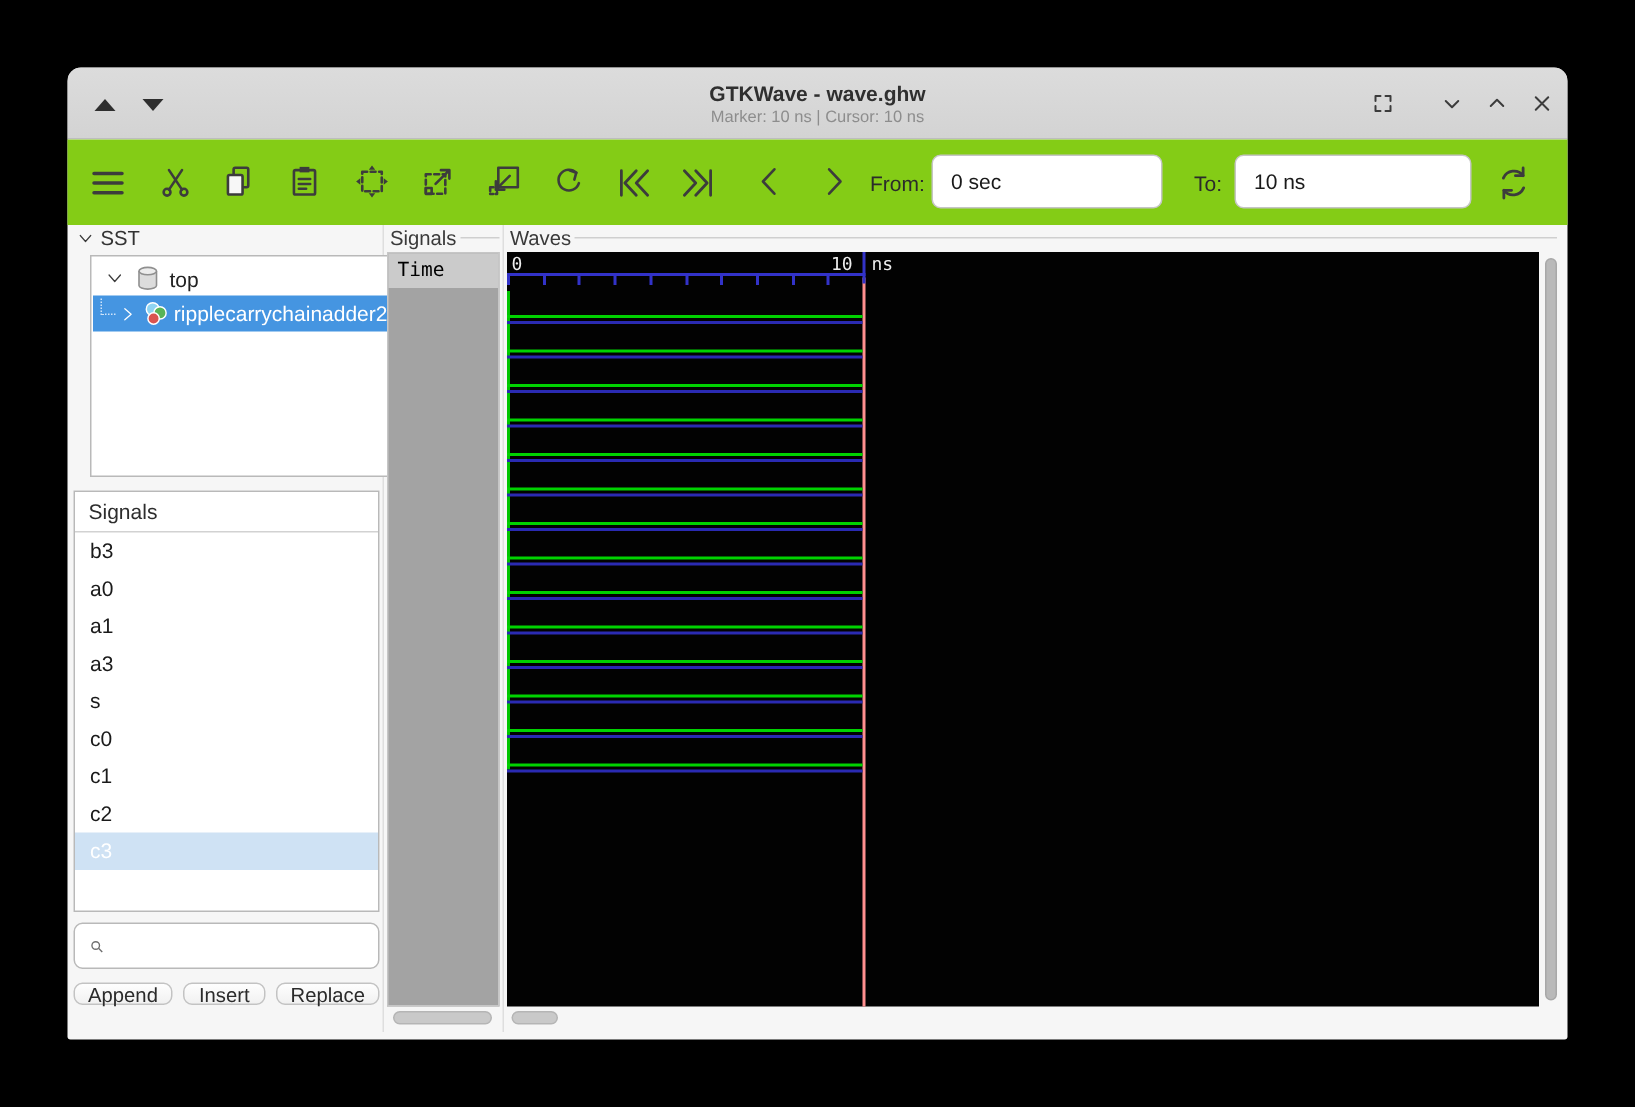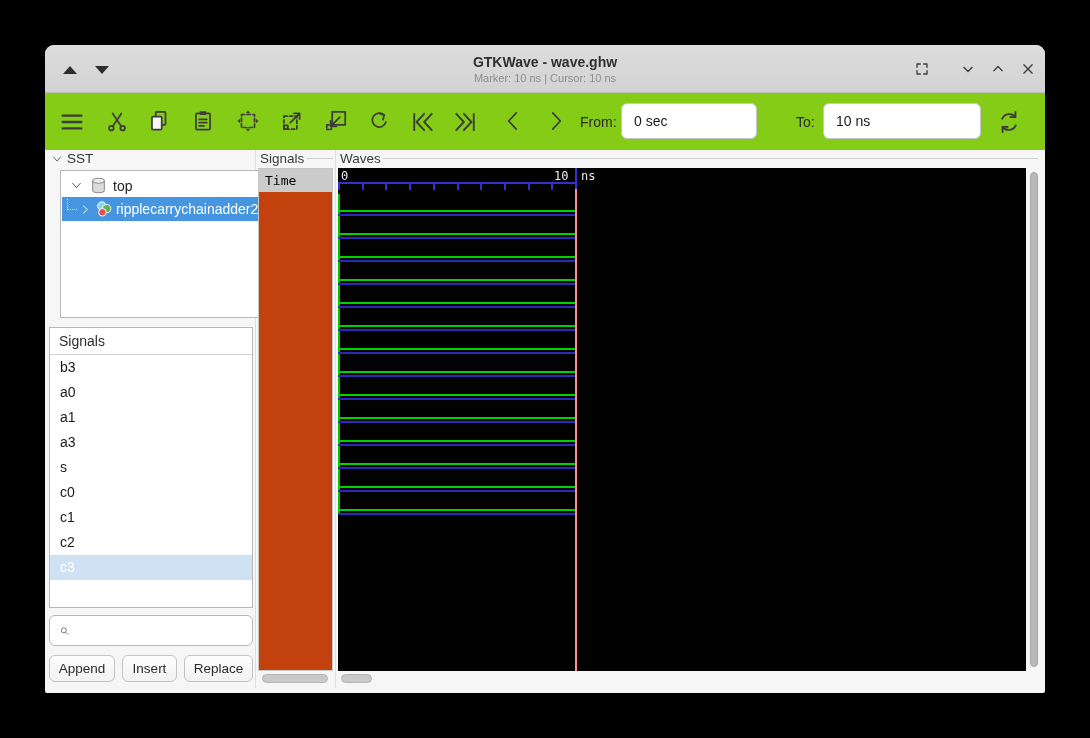--- a/index.html
+++ b/index.html
@@ -51,27 +51,27 @@
 
   .list-box { left:4px; top:282px; width:204px; height:281px; }
   .list-head { height:27px; line-height:27px; padding-left:9px; font-size:14px; color:#2d2d2d;
                border-bottom:1px solid #d2d2d2; }
   .fl-item { height:25px; line-height:25px; padding-left:10px; font-size:14px; color:#1a1a1a; }
   .fl-item.sel { background:#cfe2f4; color:#fff; }
 
   .search { position:absolute; left:4px; top:570px; width:204px; height:31px; background:#fff;
             border:1px solid #b9b9b9; border-radius:6px; display:flex; align-items:center; }
   .search input { border:none; outline:none; flex:1; height:100%; font-size:13px; background:transparent; }
-  .pbtn { position:absolute; top:610px; height:27px; border:1px solid #c3c3c3; border-radius:6px;
+  .pbtn { position:absolute; top:610px; height:15px; border:1px solid #c3c3c3; border-radius:6px;
           background:linear-gradient(#fefefe,#f1f1f1); font-size:13.5px; color:#2b2b2b;
           font-family:"Liberation Sans",sans-serif; }
 
   
   .names-col { position:absolute; left:213px; top:123px; width:75px; height:503px;
-               background:#c2410c; border:1px solid #c6c6c6; }
+               background:#a3a3a3; border:1px solid #c6c6c6; }
   .time-head { height:23px; line-height:23px; background:#cbcbcb; color:#000;
                font-family:"DejaVu Sans Mono",monospace; font-size:13px; padding-left:6px; }
   .name-row { height:23px; line-height:23px; white-space:pre; color:#000;
               font-family:"DejaVu Sans Mono",monospace; font-size:13px; padding-left:5px; }
   .name-row.sel { background:#3d6bb2; color:#fff; }
 
   
   .wave-canvas { position:absolute; left:293px; top:123px; width:688px; height:503px; background:#020202; }
   .wl { position:absolute; left:0; width:237px; }
   .wlabel { position:absolute; top:1px; font-family:"DejaVu Sans Mono",monospace; font-size:12px; color:#ededed; }
@@ -188,21 +188,21 @@
       <svg class="stk" width="26" height="26" viewBox="0 0 24 24">
           <path d="M15 4.5L8 12l7 7.5"></path>
         </svg>
     </div>
     <div class="ticon" style="left:498px">
       <svg class="stk" width="26" height="26" viewBox="0 0 24 24">
           <path d="M9 4.5L16 12l-7 7.5"></path>
         </svg>
     </div>
     <div class="tlabel" style="left:535px">From:</div>
-    <input class="tinput" style="left: 576px; width: 136px;" value="0 sec">
+    <input class="tinput" style="left: 576px; width: 154px;" value="0 sec">
     <div class="tlabel" style="left:751px">To:</div>
     <input class="tinput" style="left: 778px; width: 158px;" value="10 ns">
     <div class="ticon" style="left:950px">
       <svg class="stk" width="28" height="28" viewBox="0 0 24 24">
           <path d="M6.2 9.2a6.6 6.6 0 0 1 11.3-1.4M17.8 14.8a6.6 6.6 0 0 1-11.3 1.4"></path>
           <path d="M17.5 3.4v4.4h-4.4M6.5 20.6v-4.4h4.4"></path>
         </svg>
     </div>
   </div>
 

